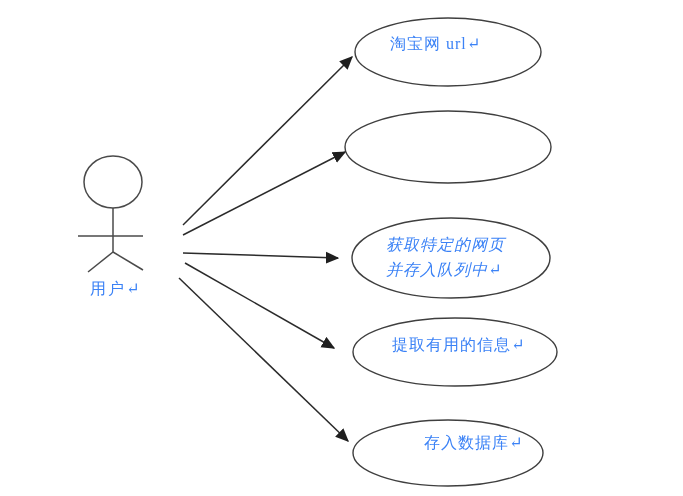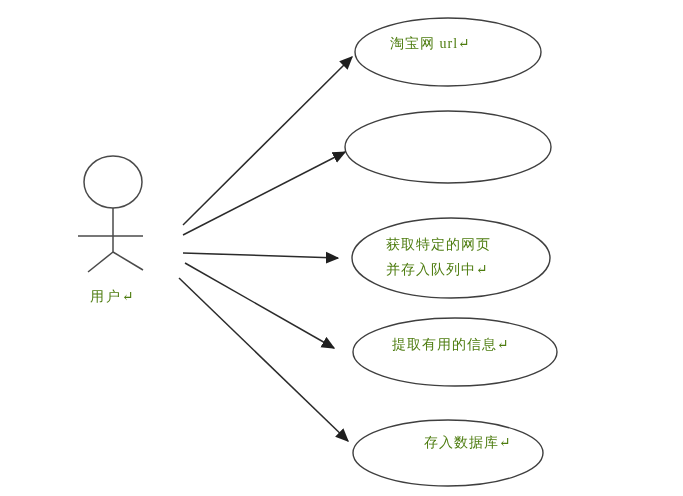--- a/index.html
+++ b/index.html
@@ -15,34 +15,34 @@
     overflow: hidden;
     font-family: "Liberation Serif", "DejaVu Serif", serif;
   }
   .canvas svg {
     position: absolute;
     left: 0;
     top: 0;
   }
   .label {
     position: absolute;
-    color: #4d7c0f;
-    font-size: 14px;
+    color: #3b82f6;
+    font-size: 16px;
     line-height: 25px;
     white-space: pre-line;
     letter-spacing: 1px;
   }
   .actor-label {
     left: 90px;
-    top: 284px;
+    top: 276px;
     letter-spacing: 2px;
   }
   .uc1 { left: 390px; top: 31px; }
   .uc2 { left: 384px; top: 127px; }
-  .uc3 { left: 386px; top: 232px; }
+  .uc3 { left: 386px; top: 232px; font-style: italic; }
   .uc4 { left: 392px; top: 332px; }
   .uc5 { left: 392px; top: 430px; margin-left: 32px; }
 </style>
 </head>
 <body>
 
 <div class="canvas">
 
   <svg width="683" height="496" viewBox="0 0 683 496">
     <defs>

